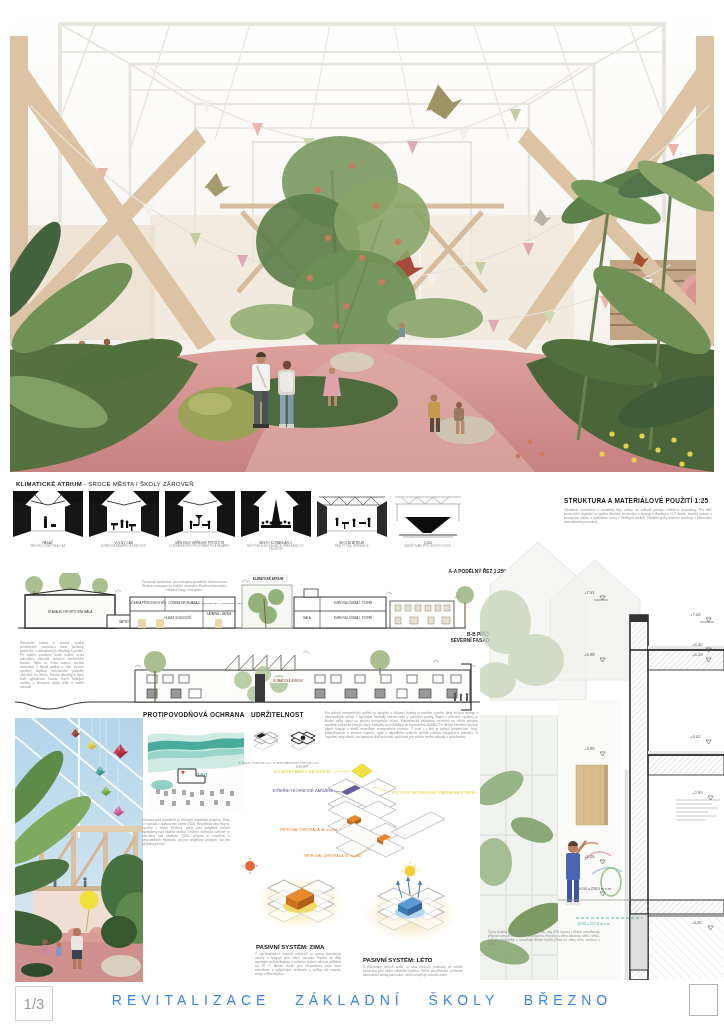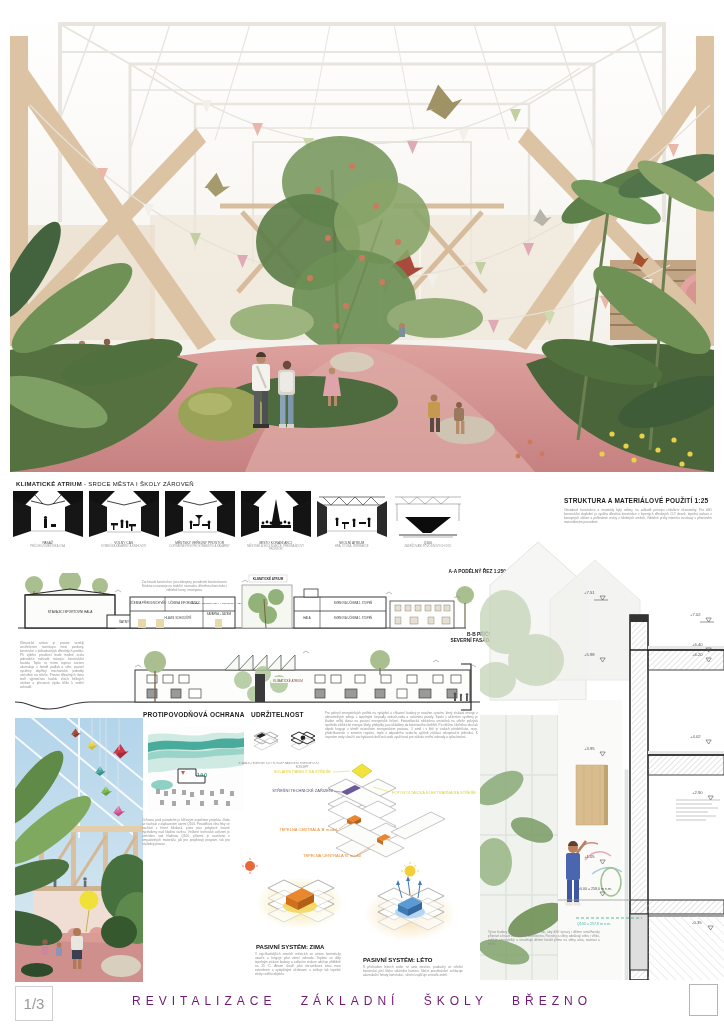--- a/index.html
+++ b/index.html
@@ -15,21 +15,21 @@
          transform:scale(.52);transform-origin:0 0;width:192%;}
   .micro-c{font-size:6px;line-height:1.3;color:#8f8f8f;text-align:center;
          transform:scale(.52);transform-origin:50% 0;width:192%;margin-left:-46%;}
   .thumbs{display:flex;gap:6px;}
   .thumb{width:70px;}
   .thumb .cap{font-size:6px;color:#555;text-align:center;margin-top:2px;
               transform:scale(.55);transform-origin:50% 0;width:182%;margin-left:-41%;}
   .thumb .cap .sub{color:#9a9a9a;font-size:5px;display:block;}
   .ps-title{font-size:6px;font-weight:bold;color:#111;}
   .footer-num{border:1px solid #cfcfcf;color:#9a9a9a;font-size:15px;display:flex;align-items:center;justify-content:center;}
-  .footer-title{font-size:12px;letter-spacing:5px;word-spacing:16px;color:#701a75;white-space:nowrap;}
+  .footer-title{font-size:14px;letter-spacing:5px;word-spacing:16px;color:#3b82f6;white-space:nowrap;}
   .logo-box{border:1px solid #b5b5b5;}
 </style>
 </head>
 <body>
 
 <div id="board">
 
   <div class="abs" style="left:10px;top:10px;width:704px;height:462px;">
     <svg width="704" height="462" viewBox="0 0 704 462">
       <defs>

